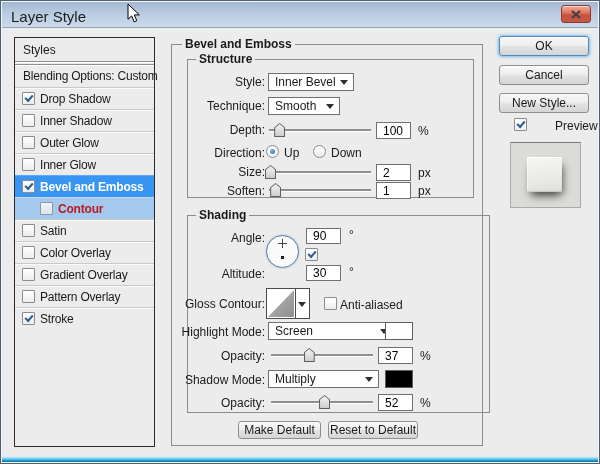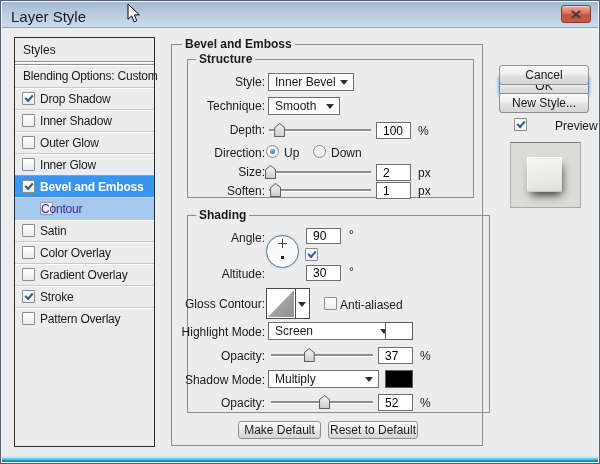--- a/index.html
+++ b/index.html
@@ -17,21 +17,21 @@
   .sidebar{position:absolute;left:13px;top:36px;width:141px;height:410px;background:#ECECEC;border:1px solid #2B2B2B;}
   .sb-header{height:23px;padding:5px 0 0 8px;font-size:12px;}
   .sb-sep2{height:4px;border-top:1px solid #8F8F8F;border-bottom:1px solid #8F8F8F;box-shadow:0 1px 0 #FFFFFF,inset 0 1px 0 #FFFFFF;}
   .srow{position:relative;height:22px;border-top:1px solid #C9C9C9;box-shadow:inset 0 1px 0 #FAFAFA;cursor:pointer;}
   .srow:first-child{border-top:none;box-shadow:none;}
   .srow .lab{position:absolute;left:25px;top:4px;line-height:14px;letter-spacing:-0.2px;white-space:nowrap;}
   .srow.nocb .lab{left:8px;}
   .srow.sel{background:#3895F2;border-top-color:#5FA8F4;box-shadow:none;}
   .srow.sel .lab{color:#FFFFFF;font-weight:bold;}
   .srow.sub{background:#A4C8EE;border-top-color:#C3DCF4;box-shadow:none;}
-  .srow.sub .lab{left:26px;color:#4c1d95;}
+  .srow.sub .lab{left:43px;color:#b91c1c;font-weight:bold;}
   .srow.sub .cb{left:25px;opacity:.8;}
   
   .cb{position:absolute;left:7px;top:4px;width:13px;height:13px;background:linear-gradient(180deg,#FFFFFF,#EDEDED);border:1px solid #8C8C8C;border-radius:1px;cursor:pointer;}
   .cb.on::after{content:"";position:absolute;left:2px;top:2px;width:6px;height:3px;border-left:2px solid #2A5E94;border-bottom:2px solid #2A5E94;transform:rotate(-48deg);}
   .cb.abs{position:absolute;}
   .radio{position:absolute;width:13px;height:13px;border:1px solid #8C8C8C;border-radius:50%;background:linear-gradient(180deg,#FFFFFF,#ECECEC);cursor:pointer;}
   .radio.on::after{content:"";position:absolute;left:3px;top:3px;width:5px;height:5px;border-radius:50%;background:radial-gradient(circle at 35% 30%,#7FB4D8,#2F6FA8);}
   
   .fs{position:absolute;margin:0;padding:0;border:1px solid #8C8C8C;background:transparent;}
   .fs legend{font-weight:bold;font-size:12px;padding:0 3px;margin-left:8px;}
@@ -58,21 +58,21 @@
   
   .gloss{position:absolute;left:265px;top:287px;width:44px;height:31px;border:1px solid #4A4A4A;background:#FFF;cursor:pointer;}
   .gloss-thumb{position:absolute;left:0;top:0;width:29px;height:29px;border-right:1px solid #4A4A4A;background:#FFF;}
   .gloss-tri{position:absolute;inset:1px;background:linear-gradient(135deg,#B8B8B8,#8F8F8F);clip-path:polygon(0 100%,100% 0,100% 100%);}
   .gloss-arrow{position:absolute;right:3px;top:13px;border-left:4px solid transparent;border-right:4px solid transparent;border-top:5px solid #2E2E2E;}
   
   .swatch{position:absolute;left:384px;width:28px;height:18px;border:1px solid #5E5E5E;cursor:pointer;}
   
   .btn{position:absolute;height:18px;border:1px solid #8E8E8E;border-radius:3px;background:linear-gradient(180deg,#F7F7F7 0%,#EFEFEF 45%,#E2E2E2 55%,#D5D5D5 100%);box-shadow:inset 0 1px 0 #FFF;font:12px "Liberation Sans","DejaVu Sans",sans-serif;color:#1a1a1a;text-align:center;padding:0;cursor:pointer;}
   .btn.right{height:20px;width:90px;left:498px;}
-  .btn.default{border-color:#4D8AC0;box-shadow:0 0 3px 1px #7FBCE8,inset 0 1px 0 #FFF;margin-top:40px;}
+  .btn.default{border-color:#4D8AC0;box-shadow:0 0 3px 1px #7FBCE8,inset 0 1px 0 #FFF;}
   
   .preview-box{position:absolute;left:509px;top:141px;width:71px;height:66px;background:#DBDBD9;border:1px solid #ABABAB;border-top-color:#787878;}
   .preview-square{position:absolute;left:16px;top:14px;width:35px;height:35px;border-radius:2px;background:linear-gradient(170deg,#F6F6F4 0%,#EAEAE7 60%,#DDDDD9 100%);box-shadow:0 7px 8px -3px rgba(50,50,45,.65),5px 5px 7px -3px rgba(50,50,45,.5),inset 0 1px 0 rgba(255,255,255,.95),inset 1px 0 0 rgba(255,255,255,.5),inset 0 -1px 1px rgba(0,0,0,.12);}
 </style>
 </head>
 <body>
 
 <div class="stage">
  <div class="window">
 
@@ -127,26 +127,26 @@
     </div>
           <div class="srow">
       <span class="cb"></span>
       <span class="lab">Color Overlay</span>
     </div>
           <div class="srow">
       <span class="cb"></span>
       <span class="lab">Gradient Overlay</span>
     </div>
           <div class="srow">
+      <span class="cb"></span>
+      <span class="lab">Pattern Overlay</span>
+    </div>
+          <div class="srow">
       <span class="cb on"></span>
       <span class="lab">Stroke</span>
-    </div>
-          <div class="srow">
-      <span class="cb"></span>
-      <span class="lab">Pattern Overlay</span>
     </div>
         </div>
   </div>
 
   <fieldset class="fs outer">
     <legend>Bevel and Emboss</legend>
   </fieldset>
   <fieldset class="fs structure">
     <legend>Structure</legend>
   </fieldset>

